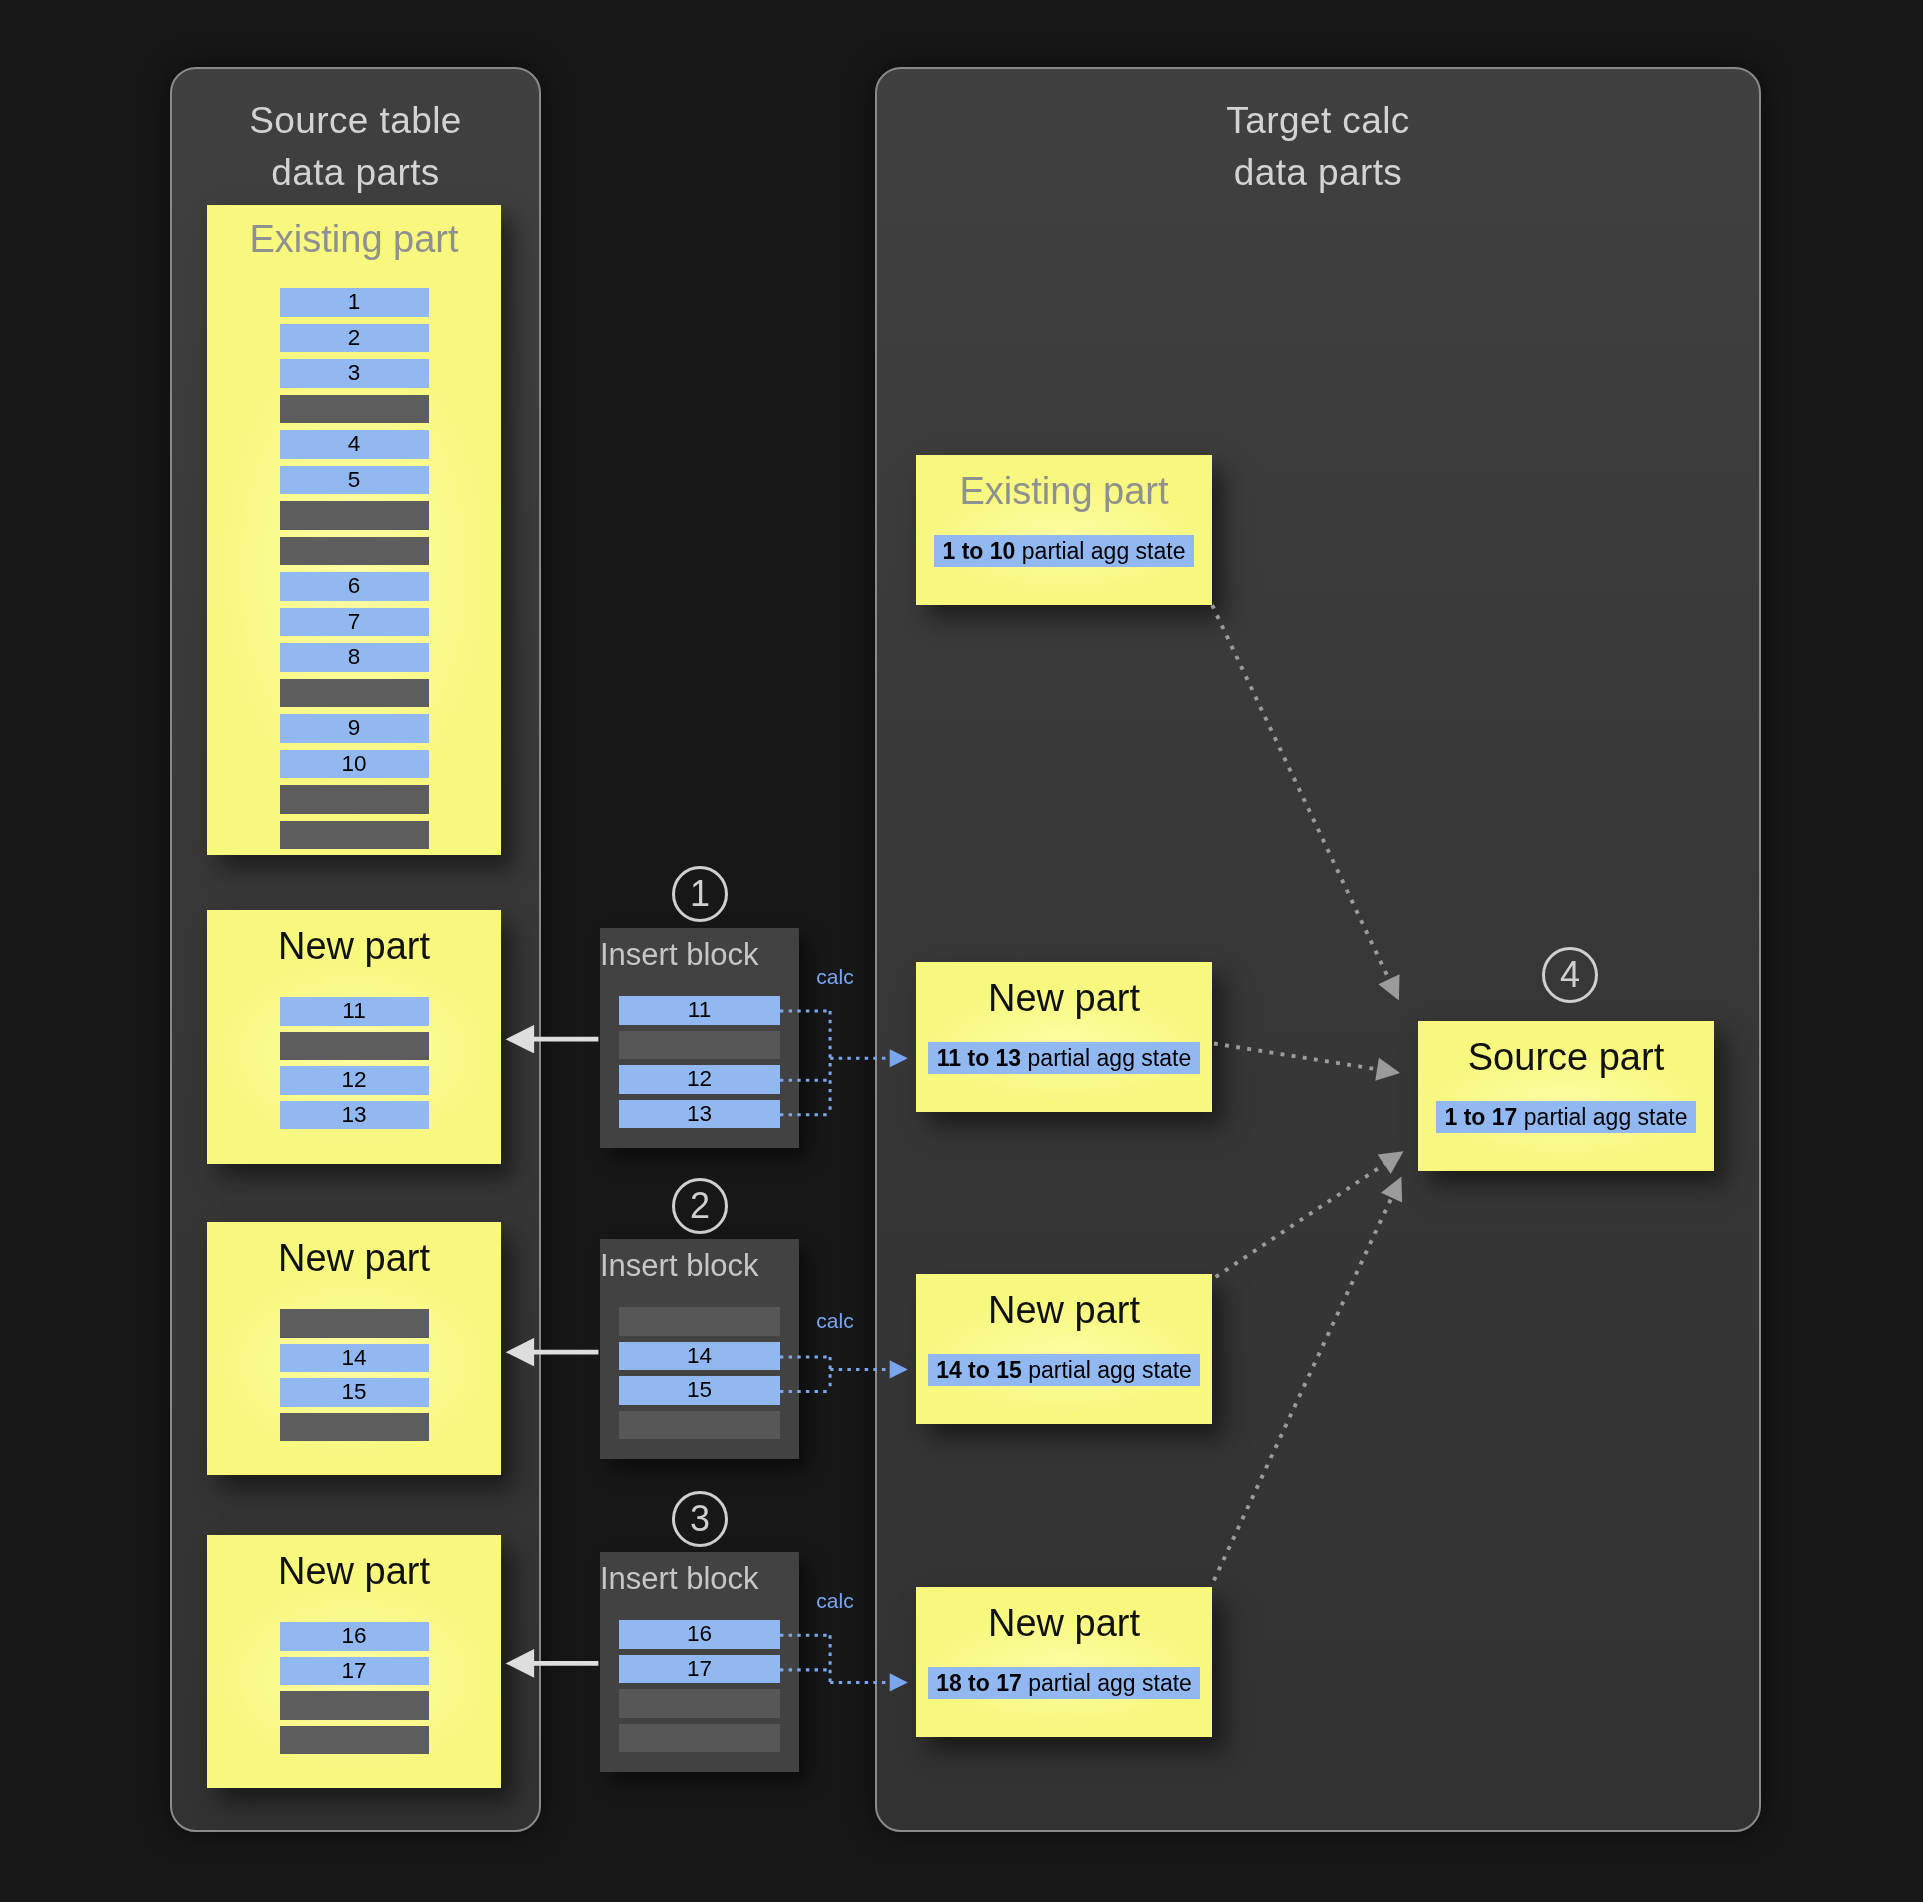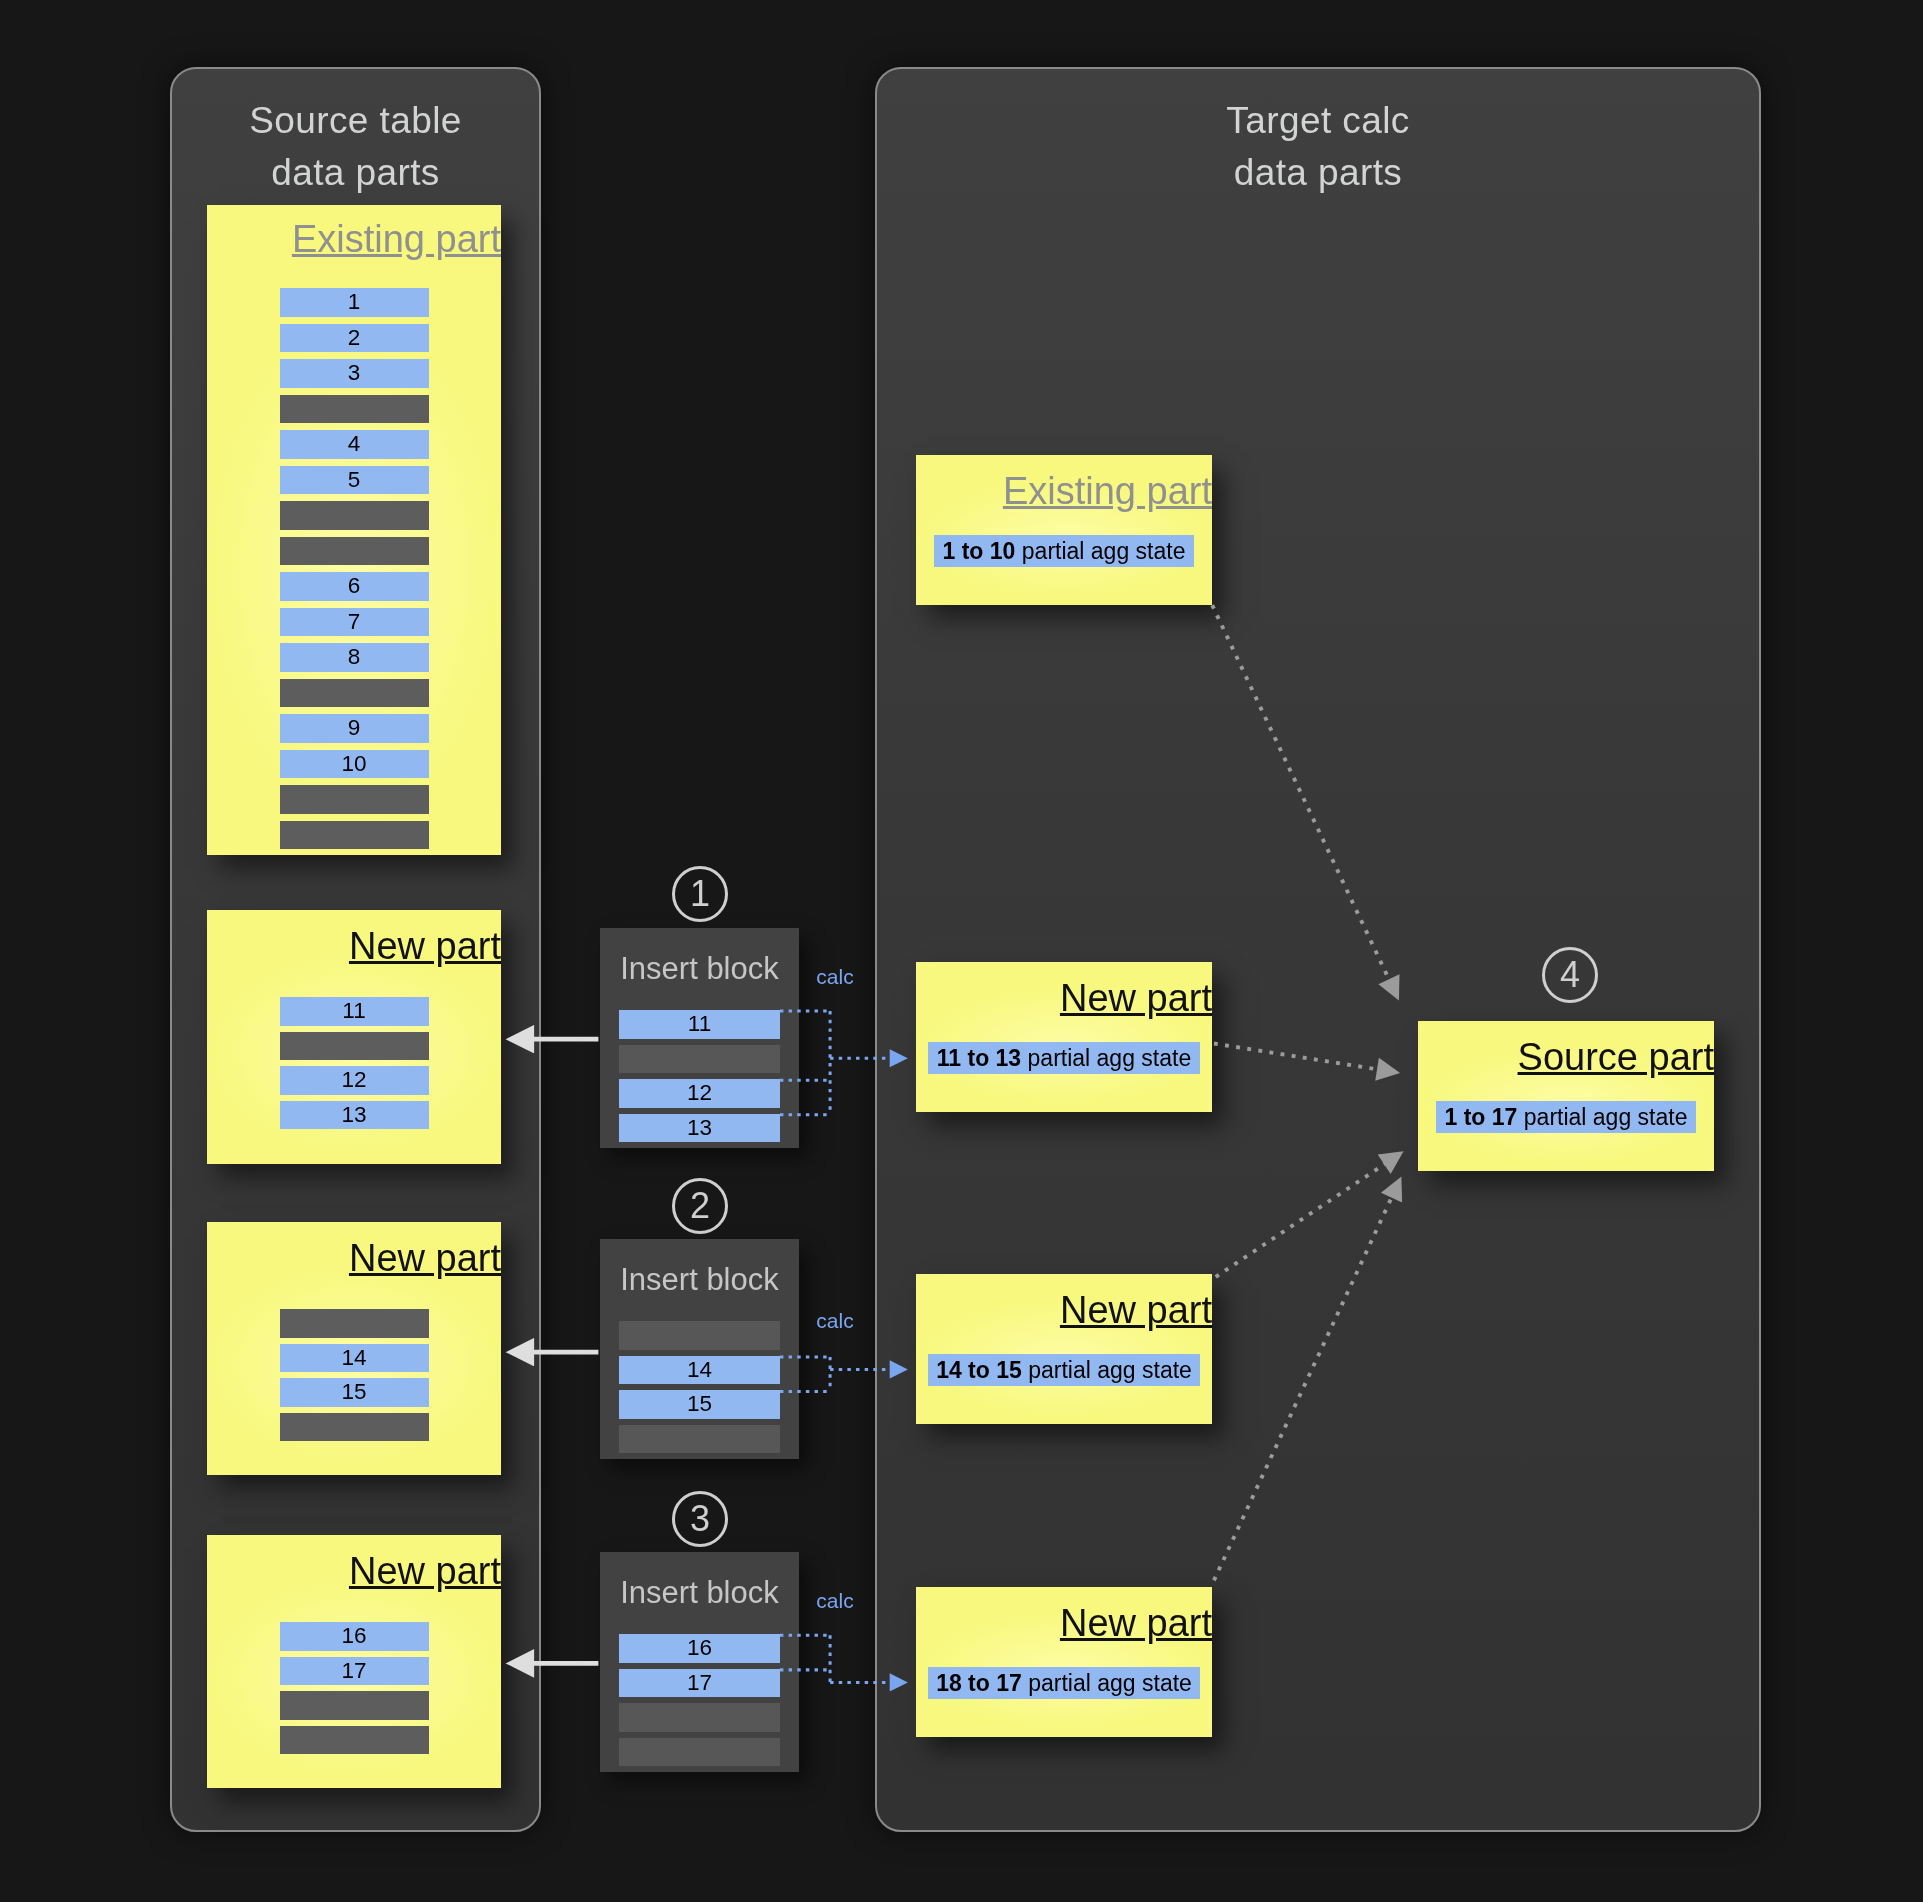--- a/index.html
+++ b/index.html
@@ -16,34 +16,34 @@
 
   .panel{position:absolute;border:2.6px solid var(--c-panel_border);border-radius:26px;
     background:linear-gradient(180deg,#404040 0%,#383838 45%,#323232 100%);
     box-shadow:0 0 29px rgba(0,0,0,.55);}
   .panel-title{margin-top:26px;text-align:center;font-size:37px;line-height:52px;
     color:var(--c-panel_title);letter-spacing:0.4px;}
 
   .part{position:absolute;background:radial-gradient(ellipse 70% 55% at 50% 56%,
       var(--c-part_yellow_glow) 0%,var(--c-part_yellow) 72%);
     box-shadow:12px 14px 22.5px rgba(0,0,0,.5);}
-  .part-title{text-align:right;font-size:38px;line-height:45px;color:#111;padding-top:14px;text-decoration:underline;}
+  .part-title{text-align:center;font-size:38px;line-height:45px;color:#111;padding-top:14px;}
   .part-title.gray{color:var(--c-title_gray);}
   .ex-title{padding-top:12px;}
 
   .rows{display:flex;flex-direction:column;align-items:center;}
   .rows-existing{margin-top:26px;row-gap:7px;}
   .rows-newpart{margin-top:28px;row-gap:6px;}
   .part-row{width:149px;height:28.5px;font-size:22.5px;line-height:28.5px;text-align:center;color:#000;}
   .part-row.row-data{background:var(--c-row_blue);}
   .part-row.row-empty{background:var(--c-row_gray);}
 
   .insert-block{position:absolute;width:199px;height:220px;background:var(--c-insert_block_fill);
     box-shadow:8.6px 10.4px 17.3px rgba(0,0,0,.5);}
-  .insert-title{text-align:center;font-size:31px;line-height:40px;color:#c6c6c6;padding-top:21px;}
+  .insert-title{font-size:31px;line-height:40px;color:#c6c6c6;padding-top:7px;}
   .rows-insert{margin-top:21px;row-gap:6px;}
   .ins-row{width:161px;height:28.5px;font-size:22.5px;line-height:28.5px;text-align:center;color:#000;}
   .ins-row.row-data{background:var(--c-row_blue);}
   .ins-row.row-empty{background:var(--c-insert_row_gray);}
 
   .step-circle{position:absolute;width:50px;height:50px;border:3.5px solid var(--c-step_circle);
     border-radius:50%;color:var(--c-step_circle);font-size:36px;line-height:50px;
     text-align:center;font-weight:400;}
   .calc-label{position:absolute;width:104px;text-align:center;font-size:21px;
     color:var(--c-accent_blue);}

